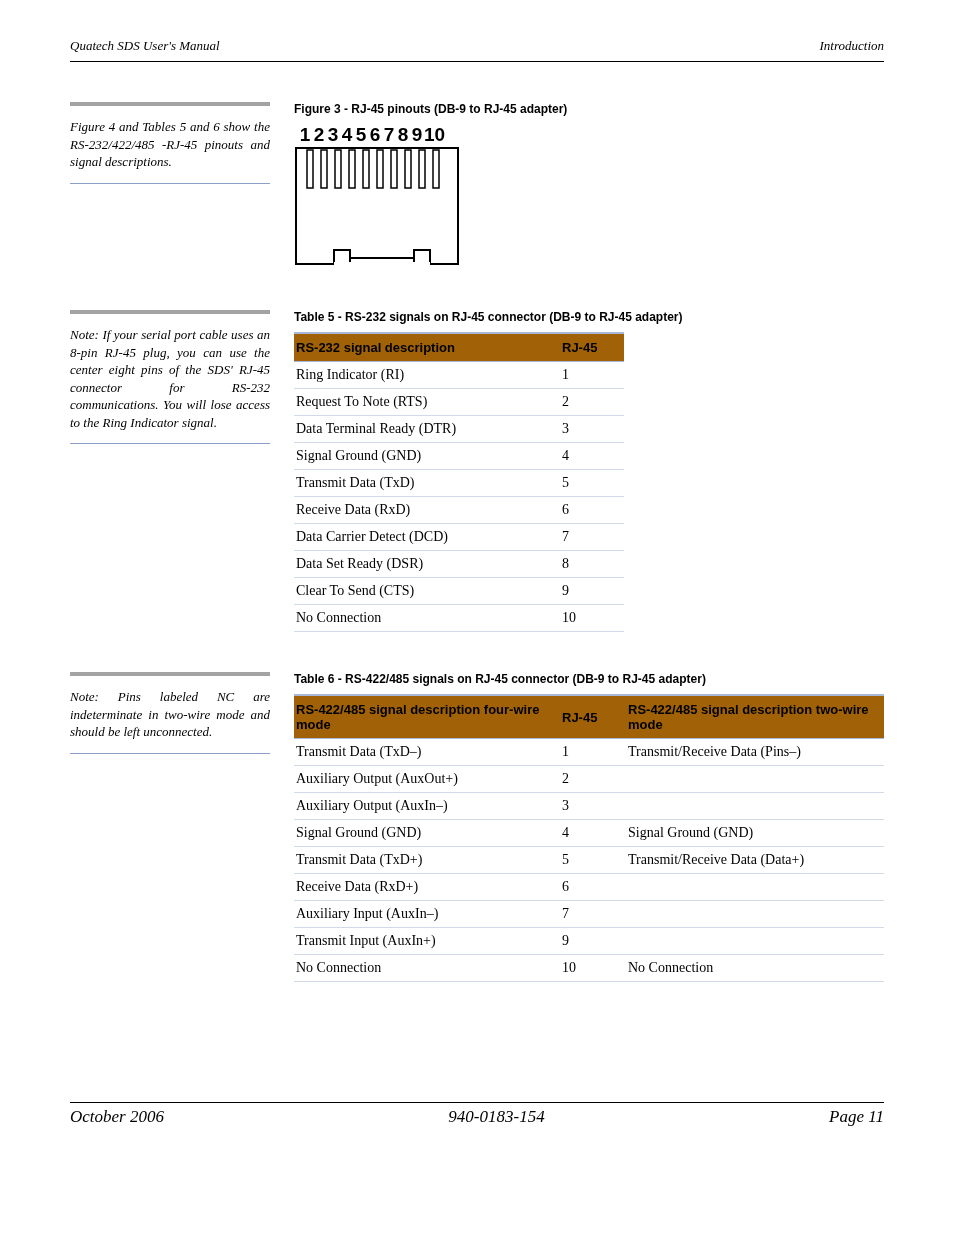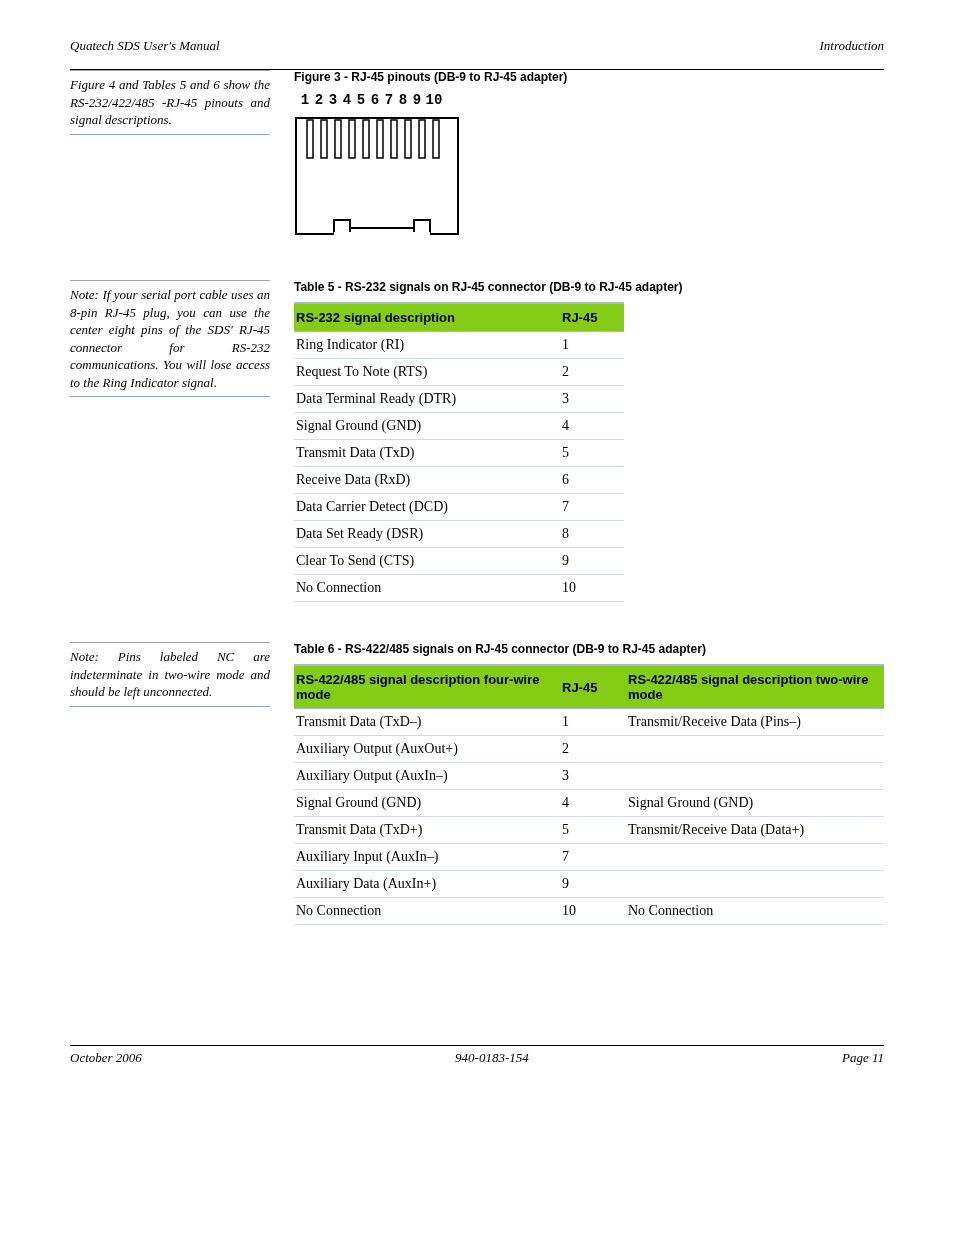--- a/index.html
+++ b/index.html
@@ -14,60 +14,61 @@
     padding: 38px 70px 40px 70px;
     box-sizing: border-box;
     width: 954px;
   }
   .running-head {
     display: flex;
     justify-content: space-between;
     font-style: italic;
     font-size: 13px;
     border-bottom: 1px solid #000;
-    padding-bottom: 15px;
+    padding-bottom: 7px;
+    margin-bottom: 40px;
   }
   .content-row {
     display: flex;
     column-gap: 24px;
     margin-bottom: 40px;
   }
   .sidebar {
     width: 200px;
     flex: 0 0 200px;
     font-style: italic;
     font-size: 13px;
     text-align: justify;
     line-height: 1.35;
   }
   .sidebar .note-box {
-    border-top: 1px solid #a3a3a3;
+    border-top: 4px solid #a3a3a3;
     border-bottom: 1px solid #8aa0c8;
-    padding: 5px 0;
+    padding: 12px 0;
     font-style: italic;
   }
   .main {
     flex: 1;
   }
   .caption {
     font-family: Arial, Helvetica, sans-serif;
     font-weight: bold;
     font-size: 12px;
     margin-bottom: 8px;
   }
   .rj45 {
     display: inline-block;
   }
   .pin-numbers {
-    font-family: Liberation Mono, monospace;
-    font-size: 14px;
+    font-family: Liberation Sans, sans-serif;
+    font-size: 19px;
     font-weight: bold;
     letter-spacing: 0;
     margin-left: 4px;
-    margin-bottom: 8px;
+    margin-bottom: 0;
     white-space: nowrap;
   }
   .pin-numbers span {
     display: inline-block;
     width: 14px;
     text-align: center;
   }
   .jack {
     width: 166px;
   }
@@ -76,41 +77,41 @@
     font-size: 14px;
   }
   table.data th {
     font-family: Arial, Helvetica, sans-serif;
     font-weight: bold;
     font-size: 13px;
     text-align: left;
     padding: 6px 14px 6px 2px;
     border-top: 2px solid #a8b8d8;
     border-bottom: 1px solid #a8b8d8;
-    background: #84cc16;
+    background: #a16207;
   }
   table.data td {
     font-family: Georgia, 'Times New Roman', serif;
     padding: 5px 14px 5px 2px;
     border-bottom: 1px solid #d0dae8;
     vertical-align: top;
   }
   .t5 { width: 330px; }
   .t5 th:nth-child(1), .t5 td:nth-child(1) { width: 250px; }
   .t6 { width: 100%; }
   .t6 th:nth-child(1), .t6 td:nth-child(1) { width: 250px; }
   .t6 th:nth-child(2), .t6 td:nth-child(2) { width: 50px; }
   .footer {
     border-top: 1px solid #000;
     margin-top: 120px;
     padding-top: 4px;
     display: flex;
     justify-content: space-between;
     font-style: italic;
-    font-size: 13px;
+    font-size: 17px;
   }
 </style>
 </head>
 <body>
 
 <div class="page">
 
   <div class="running-head">
     <span>Quatech SDS User's Manual</span>
     <span>Introduction</span>
@@ -241,26 +242,31 @@
               <td>Signal Ground (GND)</td>
               <td>4</td>
               <td>Signal Ground (GND)</td>
             </tr>
             <tr>
               <td>Transmit Data (TxD+)</td>
               <td>5</td>
               <td>Transmit/Receive Data (Data+)</td>
             </tr>
             <tr>
+              <td>Receive Data (RxD+)</td>
+              <td>6</td>
+              <td></td>
+            </tr>
+            <tr>
               <td>Auxiliary Input (AuxIn–)</td>
               <td>7</td>
               <td></td>
             </tr>
             <tr>
-              <td>Auxiliary Data (AuxIn+)</td>
+              <td>Transmit Input (AuxIn+)</td>
               <td>9</td>
               <td></td>
             </tr>
             <tr>
               <td>No Connection</td>
               <td>10</td>
               <td>No Connection</td>
             </tr>
           </tbody>
       </table>

